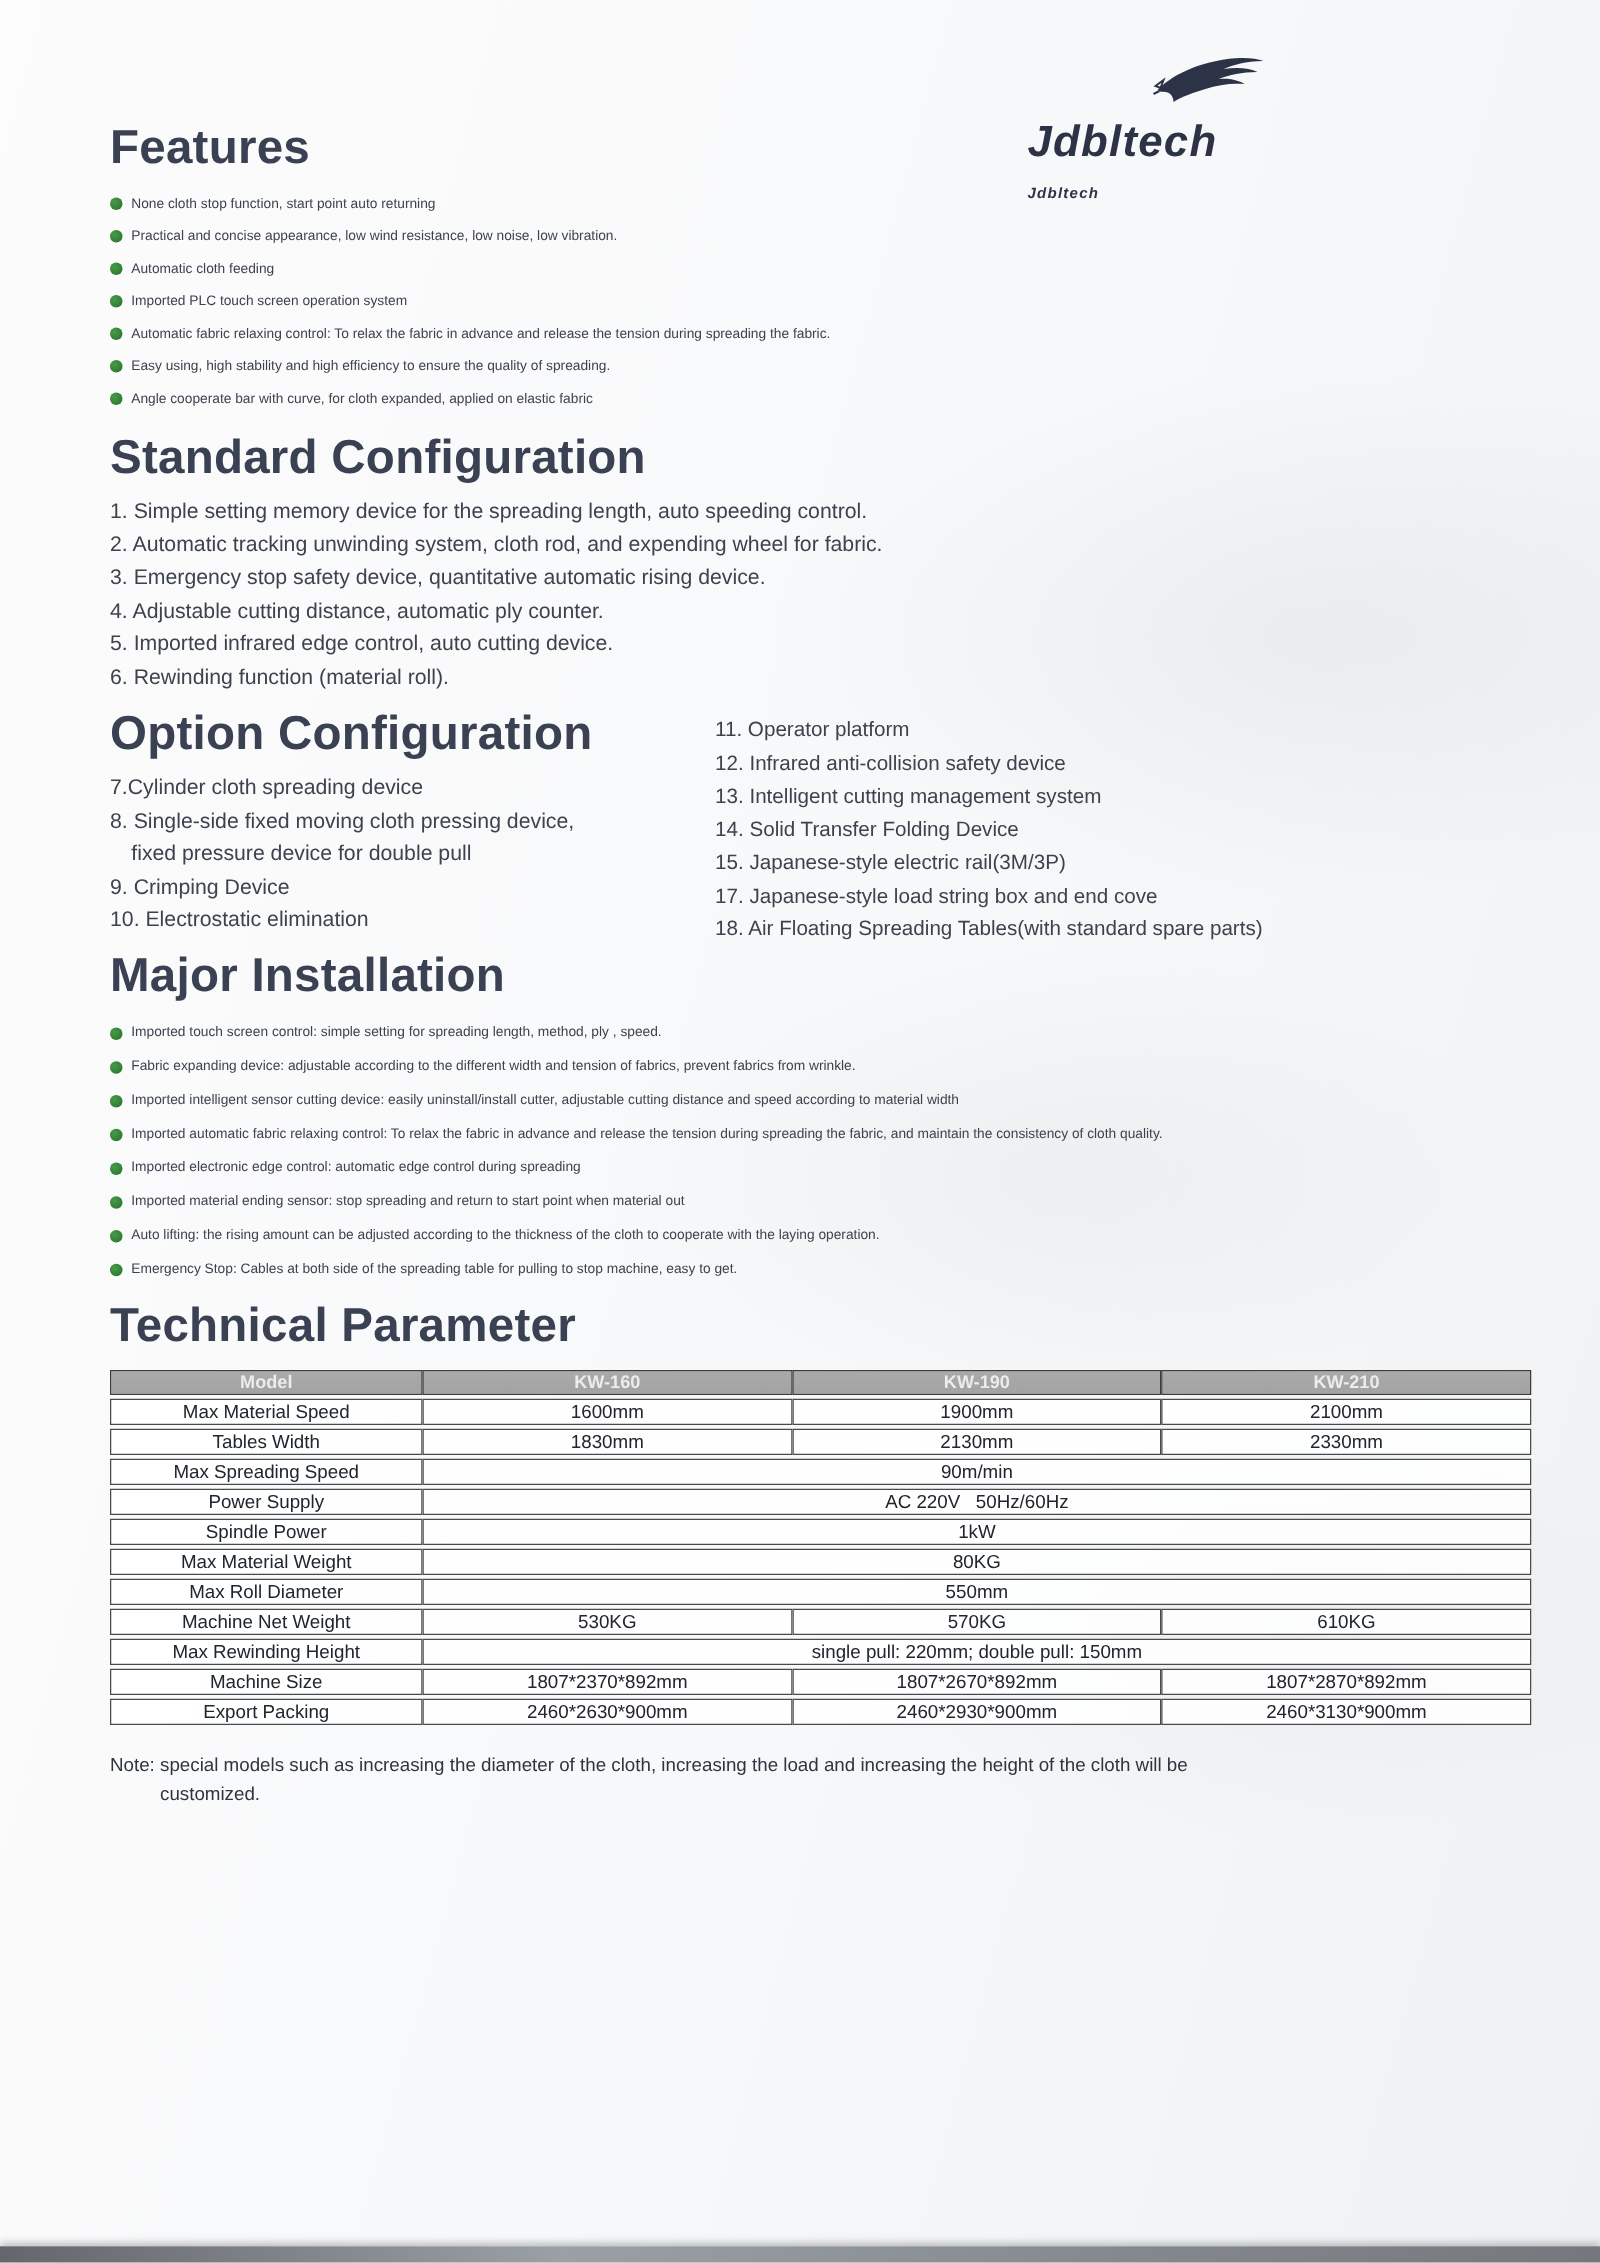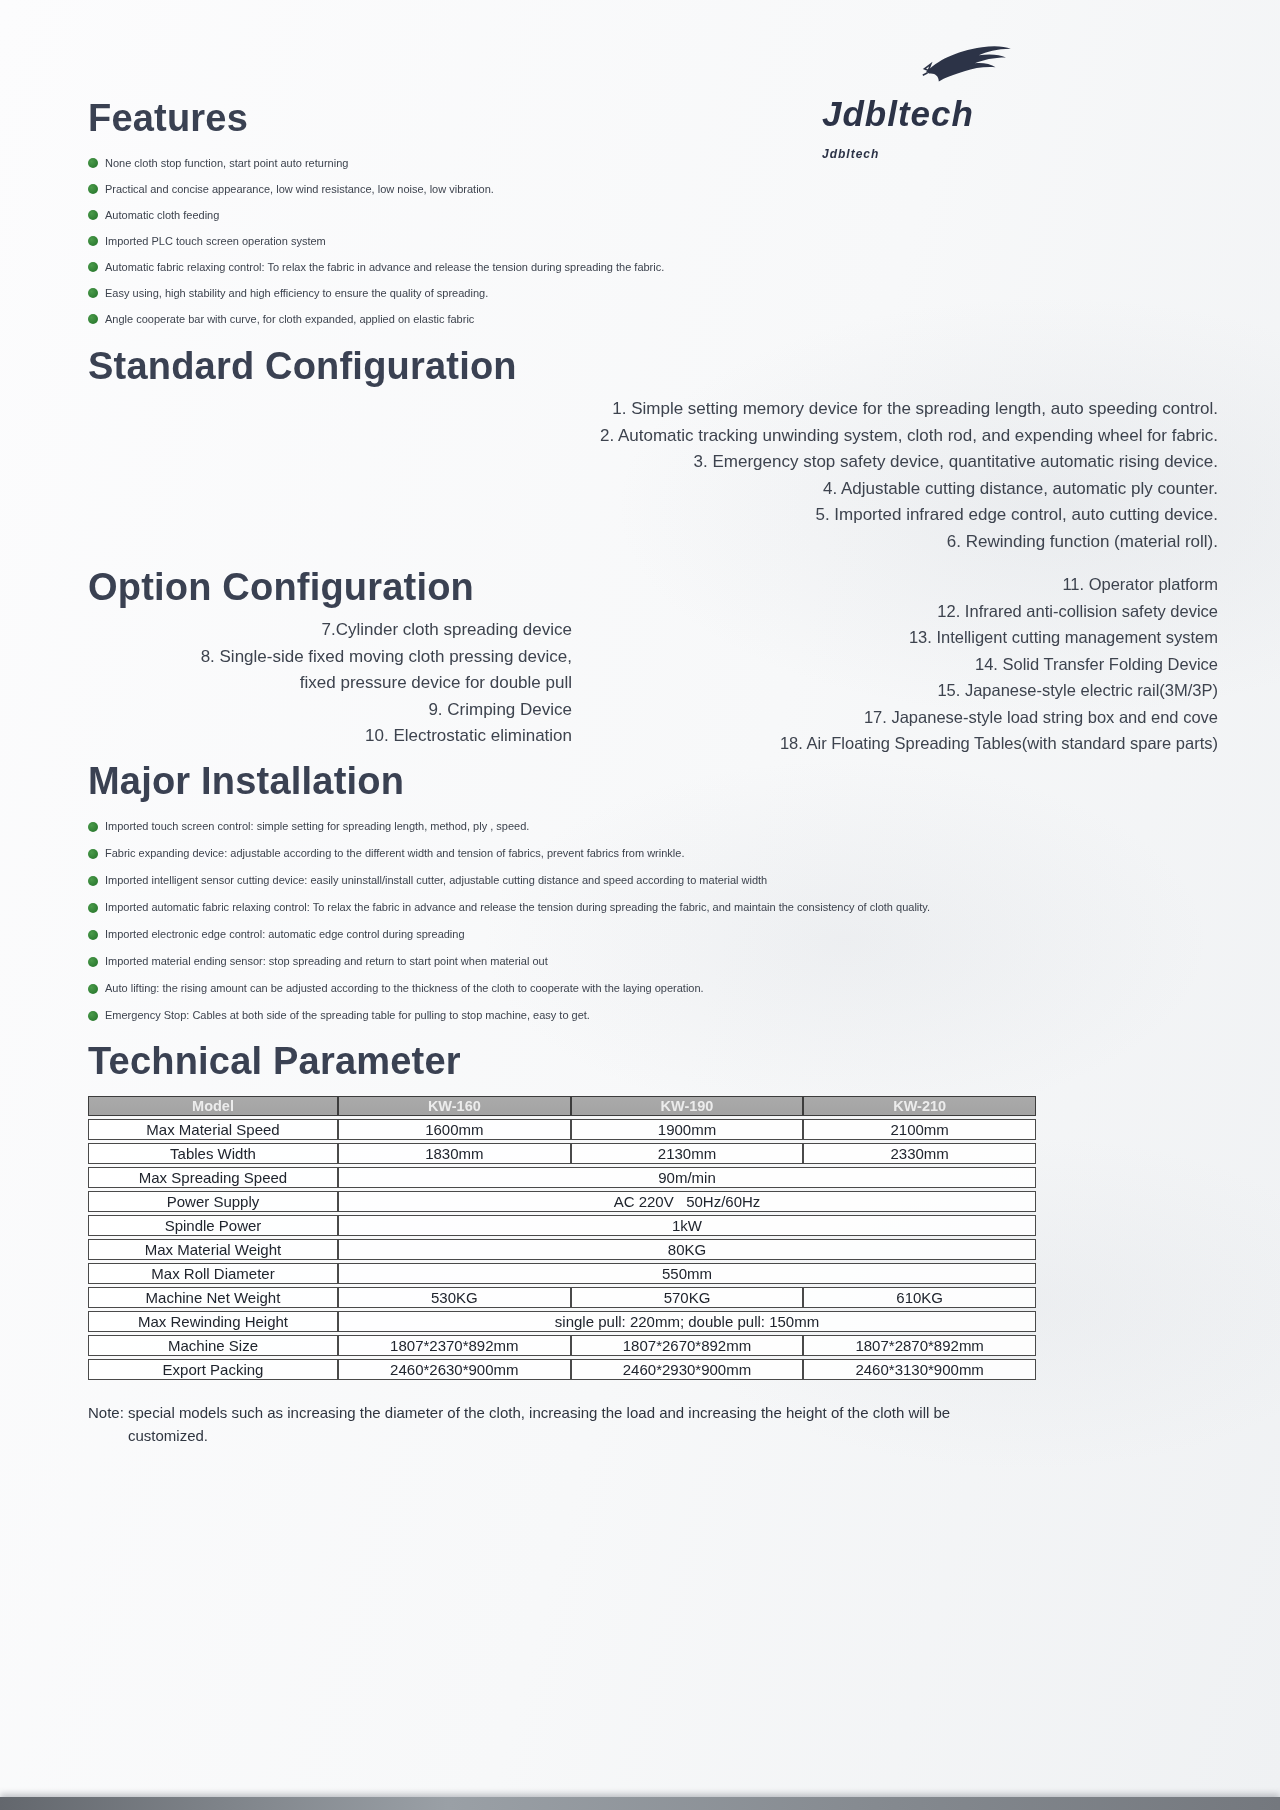--- a/index.html
+++ b/index.html
@@ -39,34 +39,34 @@
 
   ul.bullets { list-style:none; margin-top:14px; }
   ul.bullets li { position:relative; padding-left:17px; font-size:11px; line-height:26px; color:#3d434e; }
   #major-list li { line-height:27px; max-width:1118px; }
   ul.bullets .dot {
     position:absolute; left:0; top:8px; width:10px; height:10px; border-radius:50%;
     background:radial-gradient(circle at 35% 35%, #4a9a4a, var(--bullet-green,#2e7d32) 70%);
   }
   #major-list .dot { top:9px; }
 
-  ol.plain { list-style:none; margin-top:12px;text-align:right; }
+  ol.plain { list-style:none; margin-top:12px; }
   ol.plain li { font-size:17px; line-height:26.5px; color:#3d434e; }
   ol.plain li.cont { padding-left:17px; }
 
-  .option-flex { display:flex; margin-top:14px;gap:44px; }
+  .option-flex { display:flex; margin-top:14px; }
   .option-left { width:484px; }
   .option-left h2 { margin-top:0; }
   .option-left ol { margin-top:12px; }
   .option-right { flex:1; padding-top:2px; }
   .option-right ol { margin-top:0; }
   .option-right ol li { font-size:16.5px; line-height:26.5px; }
 
   table.params {
-    margin-top:14px; width:948px; border-collapse:separate; border-spacing:0 3px;
+    margin-top:14px; width:1137px; border-collapse:separate; border-spacing:0 3px;
     font-size:15px; color:#20252e; background:transparent;
   }
   table.params td, table.params th {
     border:1px solid var(--table-border,#4a4a4a); text-align:center;
     padding:1px 6px; height:20px; background:rgba(255,255,255,.85); white-space:pre-wrap;
   }
   table.params thead th {
     background:linear-gradient(#aaaaaa,var(--table-header-bg,#a3a3a3));
     color:#ececec; font-weight:700; font-size:14.5px; border-color:#3c3c3c;
   }

